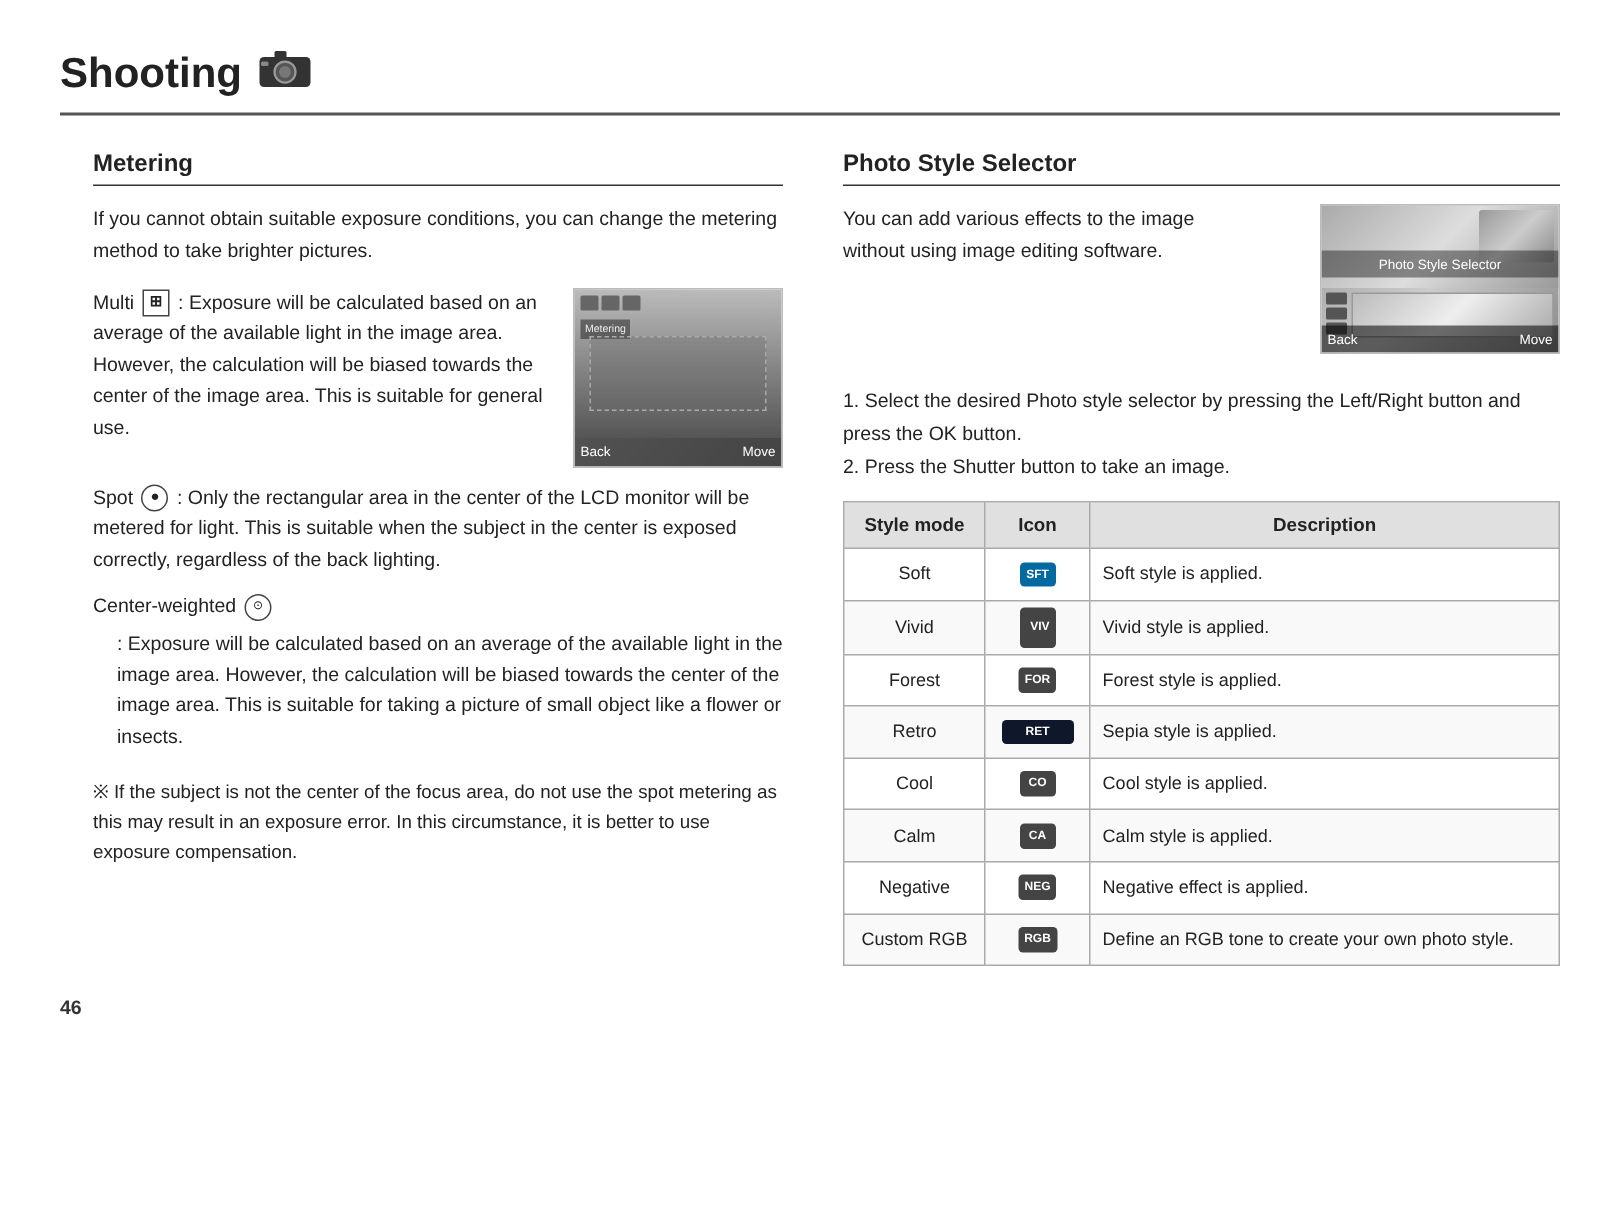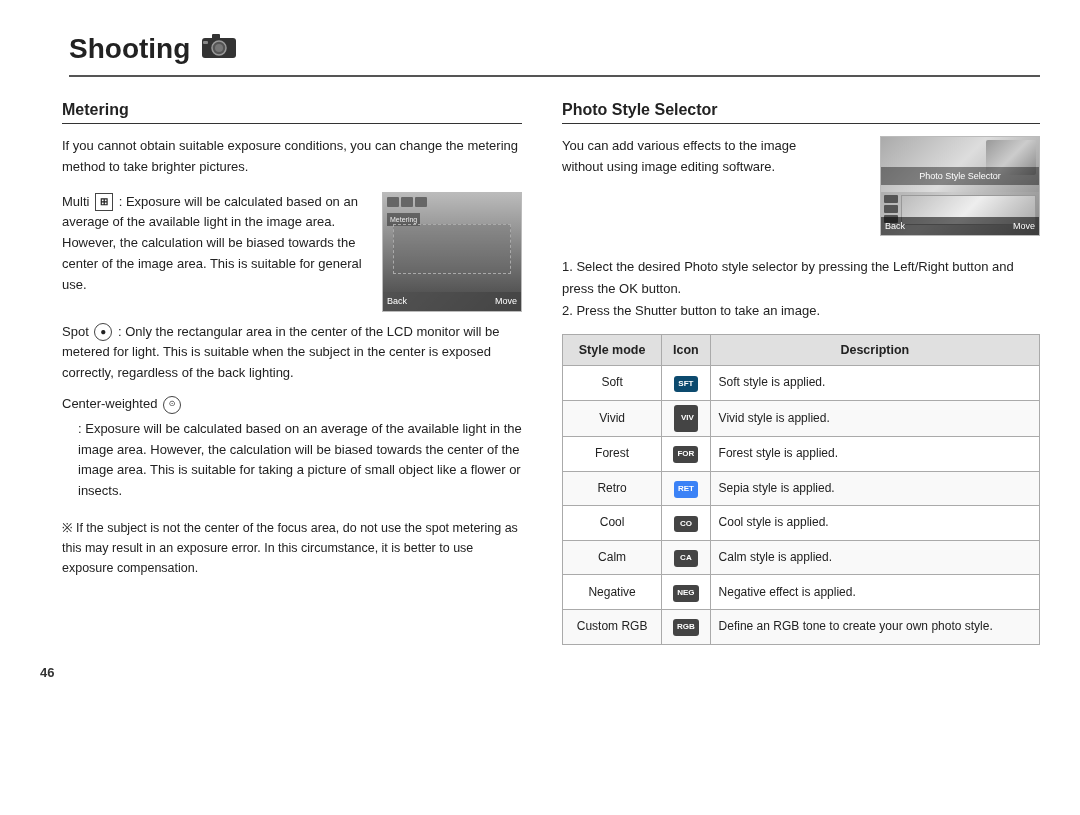--- a/index.html
+++ b/index.html
@@ -14,21 +14,20 @@
     }
     .page-title {
       font-size: 28px;
       font-weight: bold;
       border-bottom: 2px solid #555;
       padding-bottom: 8px;
       margin-bottom: 24px;
       display: flex;
       align-items: center;
       gap: 10px;
-      margin-left: 29px;
     }
     .two-col {
       display: flex;
       gap: 40px;
       margin-left: 22px;
     }
     .left-col {
       flex: 1;
       max-width: 460px;
     }
@@ -269,36 +268,36 @@
         <thead>
           <tr>
             <th>Style mode</th>
             <th>Icon</th>
             <th>Description</th>
           </tr>
         </thead>
         <tbody id="style-table-body">
             <tr>
               <td class="mode-col">Soft</td>
-              <td class="icon-col"><span style="display: inline-block; background: #0c4a6e; color: rgb(255, 255, 255); font-size: 8px; font-weight: bold; padding: 2px 4px; border-radius: 3px; vertical-align: middle; min-width: 24px; text-align: center;">SFT</span></td>
+              <td class="icon-col"><span style="display: inline-block; background: #0369a1; color: rgb(255, 255, 255); font-size: 8px; font-weight: bold; padding: 2px 4px; border-radius: 3px; vertical-align: middle; min-width: 24px; text-align: center;">SFT</span></td>
               <td class="desc-col">Soft style is applied.</td>
             </tr>
             <tr>
               <td class="mode-col">Vivid</td>
               <td class="icon-col"><span style="display: inline-block; background: rgb(68, 68, 68); color: rgb(255, 255, 255); font-size: 8px; font-weight: bold; padding: 7px 4px; border-radius: 3px; vertical-align: middle; min-width: 24px; text-align: right;">VIV</span></td>
               <td class="desc-col">Vivid style is applied.</td>
             </tr>
             <tr>
               <td class="mode-col">Forest</td>
               <td class="icon-col"><span style="display: inline-block; background: rgb(68, 68, 68); color: rgb(255, 255, 255); font-size: 8px; font-weight: bold; padding: 2px 4px; border-radius: 3px; vertical-align: middle; min-width: 24px; text-align: center;">FOR</span></td>
               <td class="desc-col">Forest style is applied.</td>
             </tr>
             <tr>
               <td class="mode-col">Retro</td>
-              <td class="icon-col"><span style="display: inline-block; background: #3b82f6; color: rgb(255, 255, 255); font-size: 8px; font-weight: bold; padding: 2px 0; border-radius: 3px; vertical-align: middle; min-width: 24px; text-align: center;">RET</span></td>
+              <td class="icon-col"><span style="display: inline-block; background: #0f172a; color: rgb(255, 255, 255); font-size: 8px; font-weight: bold; padding: 2px 16px; border-radius: 3px; vertical-align: middle; min-width: 24px; text-align: center;">RET</span></td>
               <td class="desc-col">Sepia style is applied.</td>
             </tr>
             <tr>
               <td class="mode-col">Cool</td>
               <td class="icon-col"><span style="display: inline-block; background: rgb(68, 68, 68); color: rgb(255, 255, 255); font-size: 8px; font-weight: bold; padding: 2px 4px; border-radius: 3px; vertical-align: middle; min-width: 24px; text-align: center;">CO</span></td>
               <td class="desc-col">Cool style is applied.</td>
             </tr>
             <tr>
               <td class="mode-col">Calm</td>
               <td class="icon-col"><span style="display: inline-block; background: rgb(68, 68, 68); color: rgb(255, 255, 255); font-size: 8px; font-weight: bold; padding: 2px 4px; border-radius: 3px; vertical-align: middle; min-width: 24px; text-align: center;">CA</span></td>

